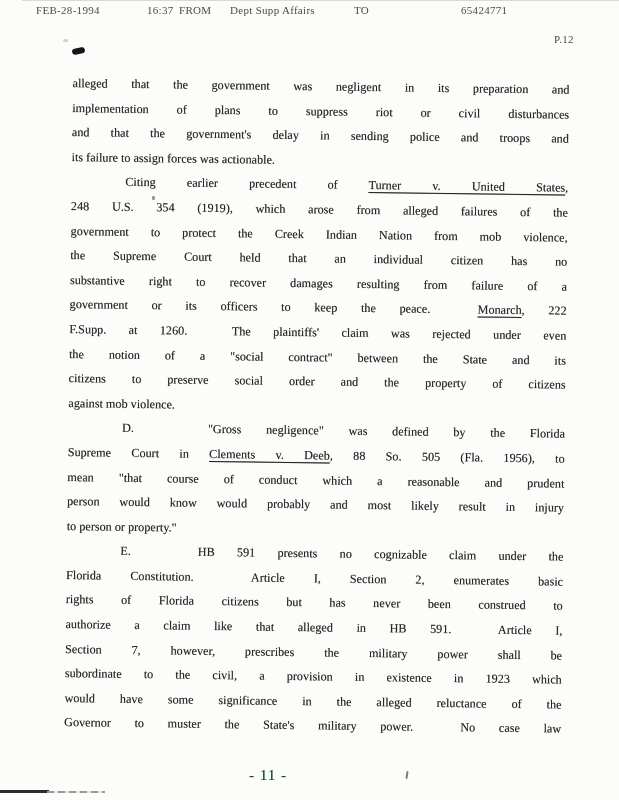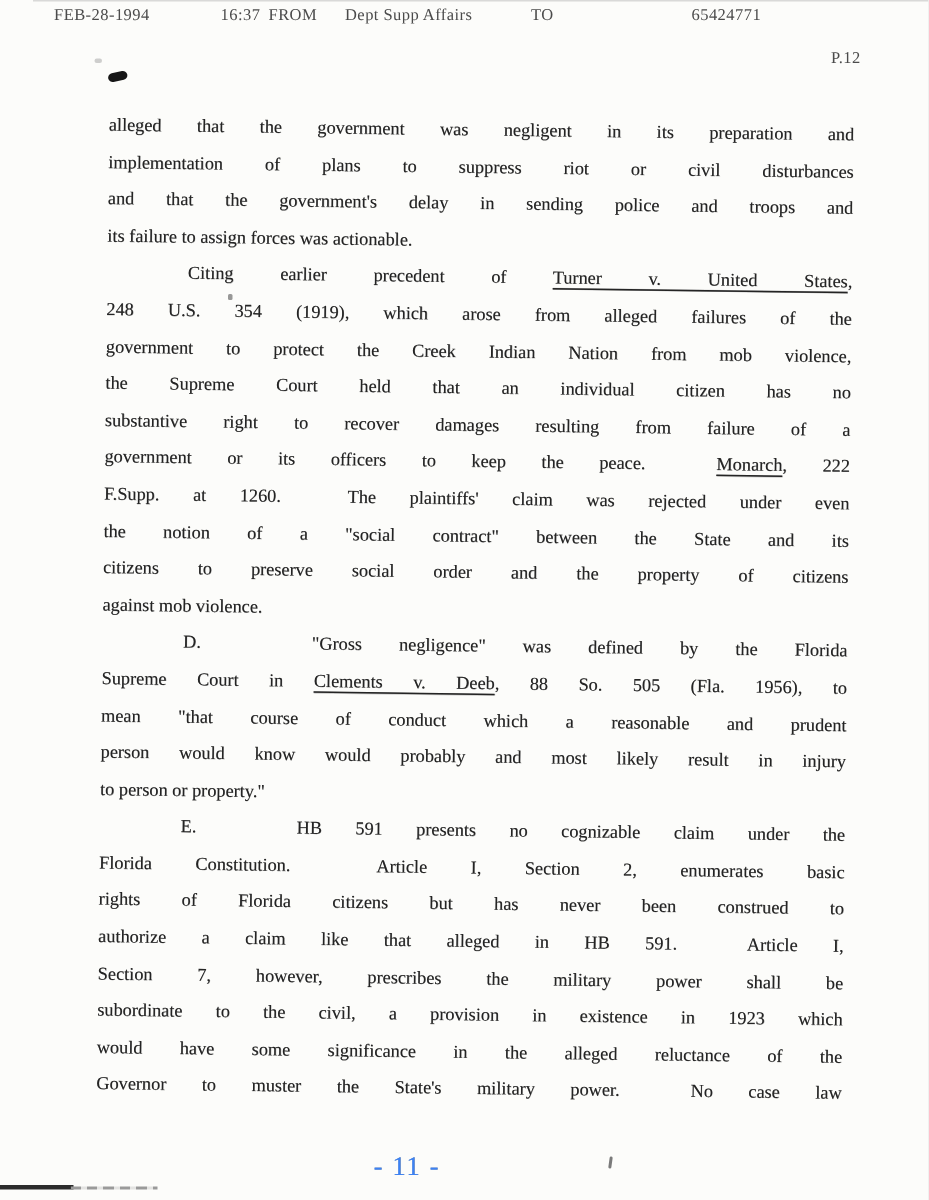--- a/index.html
+++ b/index.html
@@ -52,21 +52,21 @@
     text-align-last: justify;
     overflow: visible;
     white-space: normal;
   }
   .line.noj { text-align-last: left; }
   .line.indent { text-indent: 54px; }
   .u { text-decoration: underline; text-underline-offset: 3px; }
 
   .page-number {
     position: absolute; left: 249px; top: 767px;
-    font-size: 18px; letter-spacing: 1px; color: #3b82f6;
+    font-size: 15px; letter-spacing: 1px; color: #14532d;
     text-shadow: 0.2px 0.2px 0 rgba(45,45,45,0.5);
   }
   .tick-mark {
     position: absolute; left: 406px; top: 771px; width: 2px; height: 8px;
     background: #7a7a7a; transform: rotate(8deg); border-radius: 1px;
   }
   .scan-line-bottom-dark {
     position: absolute; left: 0; top: 790px; width: 49px; height: 3px;
     background: #2b2b2b;
   }

